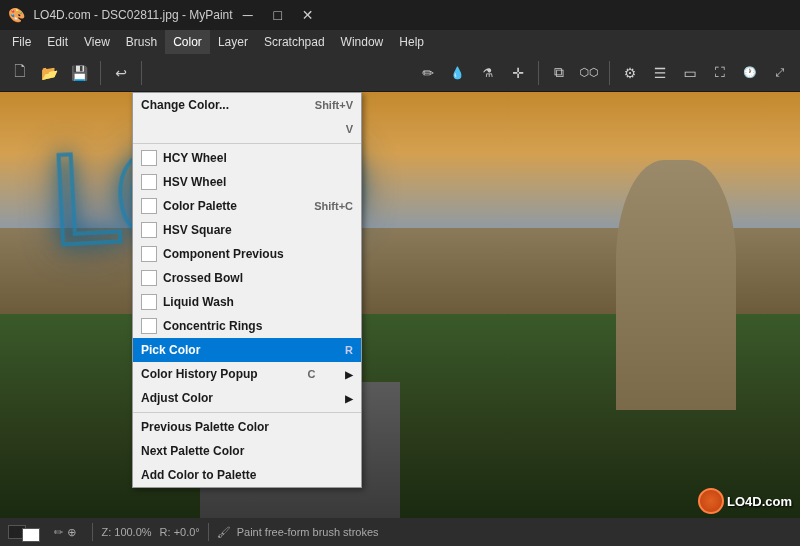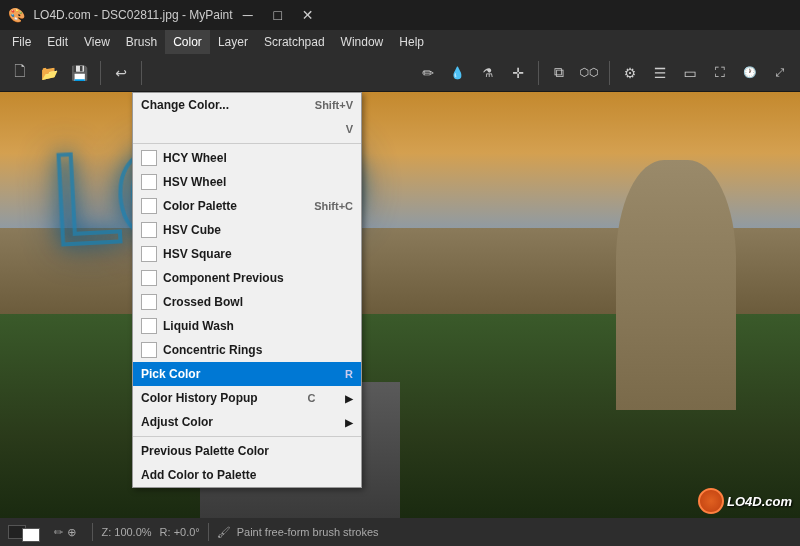--- a/index.html
+++ b/index.html
@@ -145,21 +145,20 @@
     .status-sep { width: 1px; height: 18px; background: #555; margin: 0 8px; }
 
     .lo4d-logo {
       position: absolute;
       bottom: 32px;
       right: 8px;
       display: flex;
       align-items: center;
       gap: 3px;
       z-index: 4;
-      font-style: italic;
     }
     .lo4d-circle {
       width: 26px; height: 26px;
       border-radius: 50%;
       background: radial-gradient(circle, #e06020, #c04010);
       border: 2px solid #ff8040;
     }
     .lo4d-text {
       color: white;
       font-size: 13px;
@@ -252,24 +251,20 @@
       <span class="cm-check"></span>
       <span>HSV Wheel</span>
     </div>
     <div class="cm-item">
       <span class="cm-check"></span>
       <span>Color Palette</span>
       <span class="shortcut">Shift+C</span>
     </div>
     <div class="cm-item">
       <span class="cm-check"></span>
-      <span>HSV Cube</span>
-    </div>
-    <div class="cm-item">
-      <span class="cm-check"></span>
       <span>HSV Square</span>
     </div>
     <div class="cm-item">
       <span class="cm-check"></span>
       <span>Component Previous</span>
     </div>
     <div class="cm-item">
       <span class="cm-check"></span>
       <span>Crossed Bowl</span>
     </div>
@@ -290,20 +285,23 @@
       <span class="shortcut">C</span>
       <span class="arrow">▶</span>
     </div>
     <div class="cm-item">
       <span>Adjust Color</span>
       <span class="arrow">▶</span>
     </div>
     <div class="cm-separator"></div>
     <div class="cm-item">
       <span>Previous Palette Color</span>
+    </div>
+    <div class="cm-item">
+      <span>Next Palette Color</span>
     </div>
     <div class="cm-item">
       <span>Add Color to Palette</span>
     </div>
   </div>
 
   <div class="lo4d-logo">
     <div class="lo4d-circle"></div>
     <span class="lo4d-text">LO4D.com</span>
   </div>

